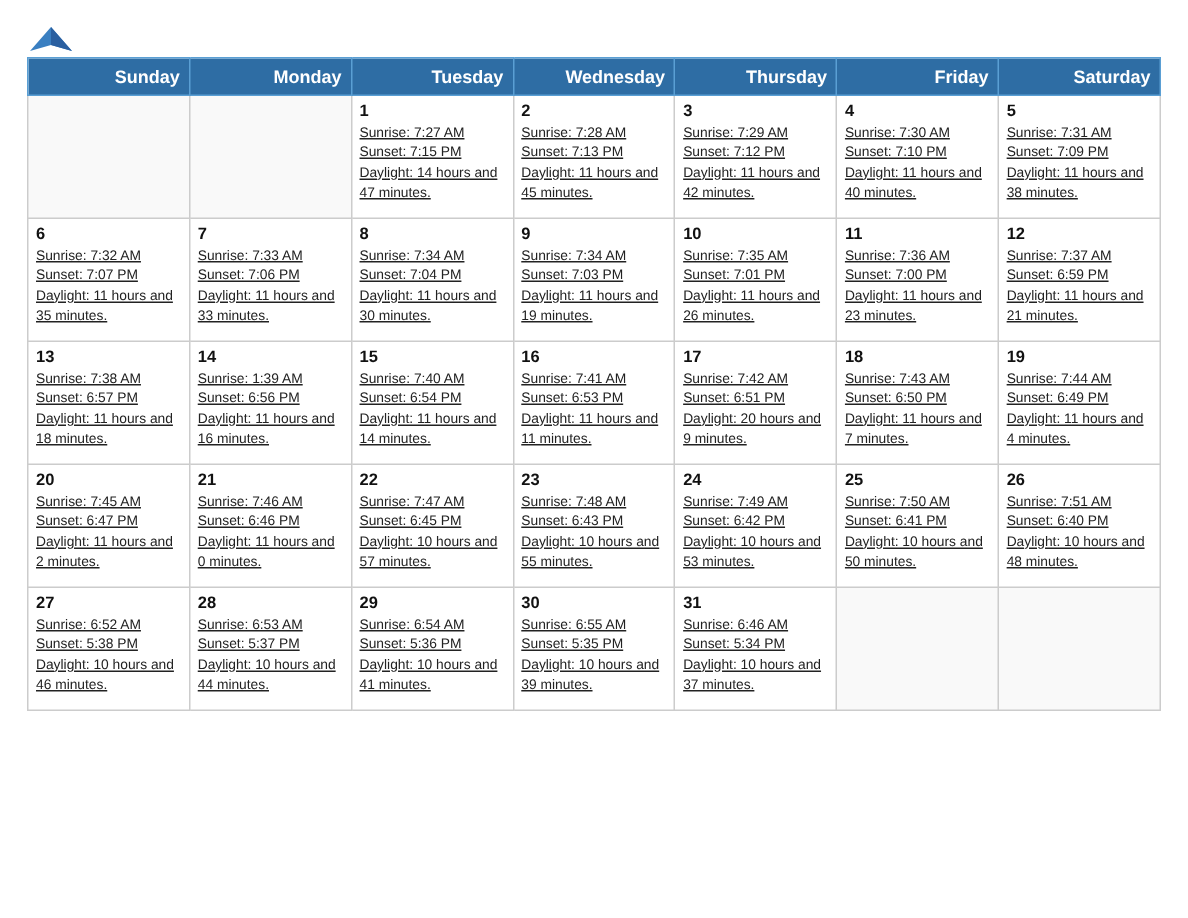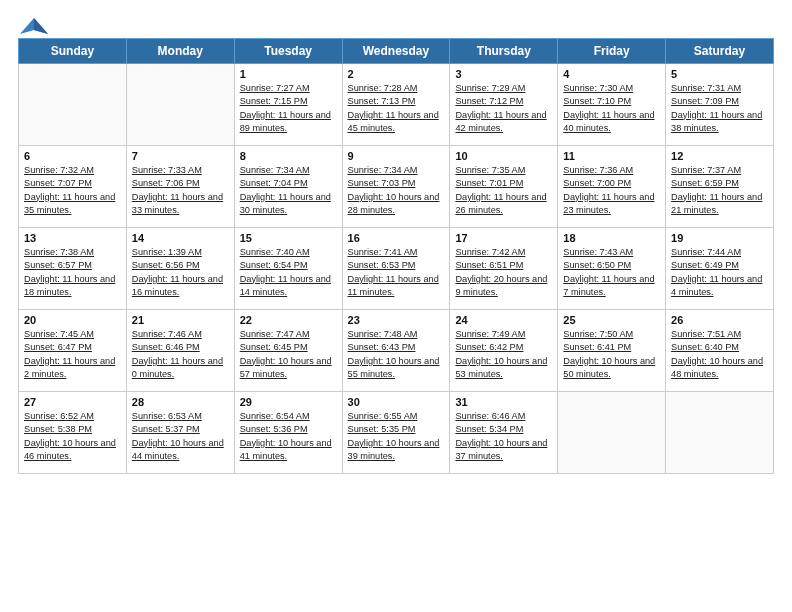--- a/index.html
+++ b/index.html
@@ -63,21 +63,21 @@
       width: 100%;
       border-collapse: collapse;
       border: 1px solid #ccc;
     }
     .calendar th {
       background-color: #2e6da4;
       color: #fff;
       font-size: 12px;
       font-weight: bold;
       padding: 5px 6px;
-      text-align: center;
+      text-align: right;
       border: 1px solid #5a9fd4;
     }
     .calendar td {
       width: 108px;
       vertical-align: top;
       padding: 4px 5px;
       font-size: 9.5px;
       color: #222;
       border: 1px solid #ccc;
       height: 82px;
@@ -134,21 +134,21 @@
           <th>Friday</th>
           <th>Saturday</th>
         </tr>
     </thead>
     <tbody id="calendar-body">
     <tr class="week-row">
           <td class="empty"></td>
           <td class="empty"></td>
           <td>
             <div class="day-number">1</div>
-            <div class="day-info"><span>Sunrise: 7:27 AM</span><br><span>Sunset: 7:15 PM</span><br><span>Daylight: 11 hours and 89 minutes.</span></div>
+            <div class="day-info"><span>Sunrise: 7:27 AM</span><br><span>Sunset: 7:15 PM</span><br><span>Daylight: 14 hours and 47 minutes.</span></div>
           </td>
           <td>
             <div class="day-number">2</div>
             <div class="day-info"><span>Sunrise: 7:28 AM</span><br><span>Sunset: 7:13 PM</span><br><span>Daylight: 11 hours and 45 minutes.</span></div>
           </td>
           <td>
             <div class="day-number">3</div>
             <div class="day-info"><span>Sunrise: 7:29 AM</span><br><span>Sunset: 7:12 PM</span><br><span>Daylight: 11 hours and 42 minutes.</span></div>
           </td>
           <td>
@@ -168,21 +168,21 @@
           <td>
             <div class="day-number">7</div>
             <div class="day-info"><span>Sunrise: 7:33 AM</span><br><span>Sunset: 7:06 PM</span><br><span>Daylight: 11 hours and 33 minutes.</span></div>
           </td>
           <td>
             <div class="day-number">8</div>
             <div class="day-info"><span>Sunrise: 7:34 AM</span><br><span>Sunset: 7:04 PM</span><br><span>Daylight: 11 hours and 30 minutes.</span></div>
           </td>
           <td>
             <div class="day-number">9</div>
-            <div class="day-info"><span>Sunrise: 7:34 AM</span><br><span>Sunset: 7:03 PM</span><br><span>Daylight: 10 hours and 28 minutes.</span></div>
+            <div class="day-info"><span>Sunrise: 7:34 AM</span><br><span>Sunset: 7:03 PM</span><br><span>Daylight: 11 hours and 19 minutes.</span></div>
           </td>
           <td>
             <div class="day-number">10</div>
             <div class="day-info"><span>Sunrise: 7:35 AM</span><br><span>Sunset: 7:01 PM</span><br><span>Daylight: 11 hours and 26 minutes.</span></div>
           </td>
           <td>
             <div class="day-number">11</div>
             <div class="day-info"><span>Sunrise: 7:36 AM</span><br><span>Sunset: 7:00 PM</span><br><span>Daylight: 11 hours and 23 minutes.</span></div>
           </td>
           <td>

